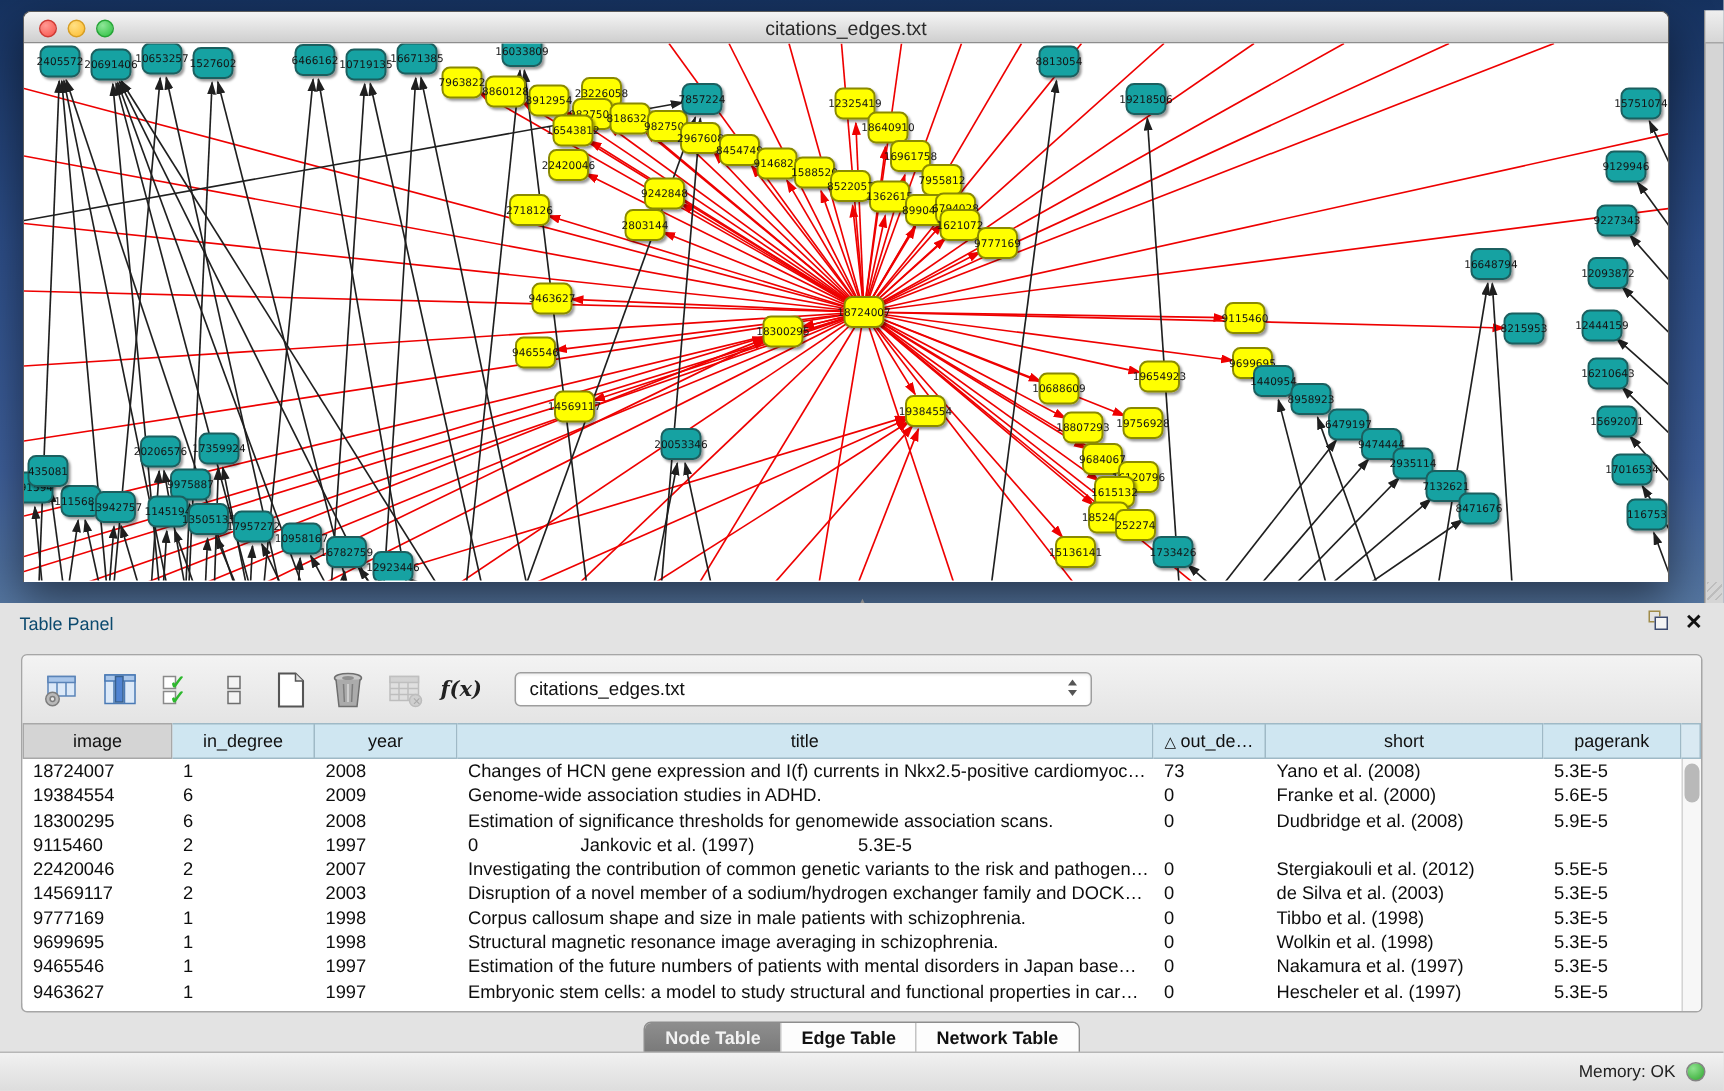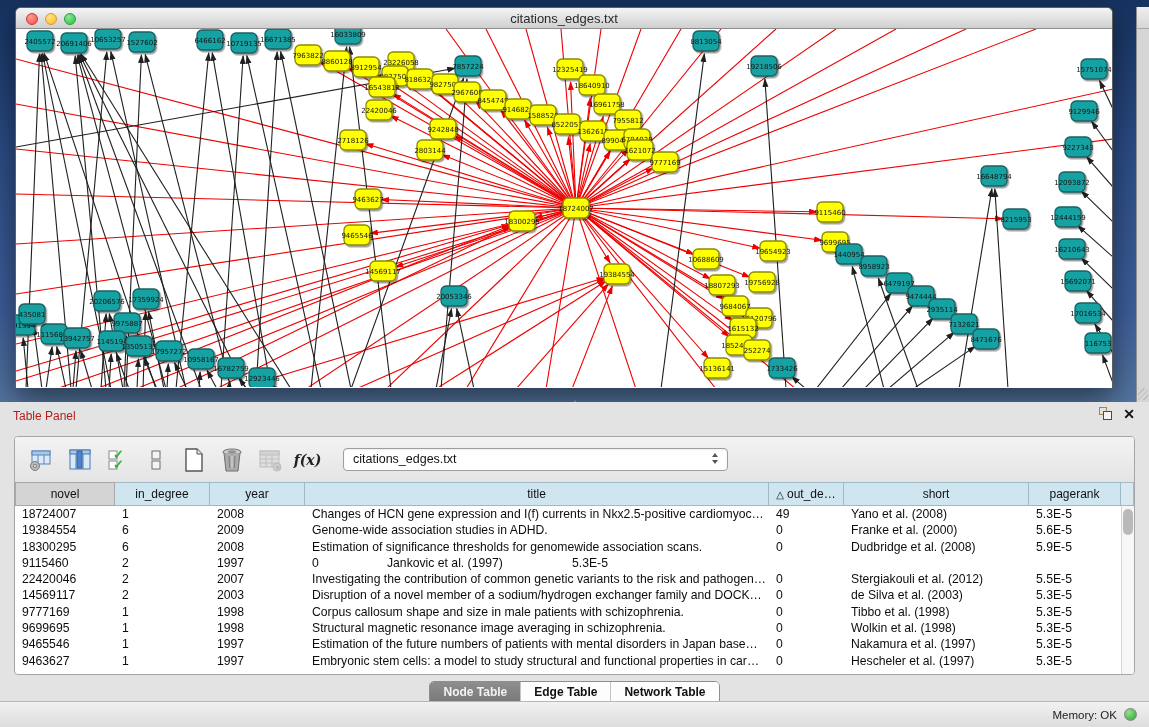--- a/index.html
+++ b/index.html
@@ -32,21 +32,21 @@
   #right-strip .cap { height:22px; border-bottom:1px solid #a6a6a6;
     background:linear-gradient(#efefef,#d6d6d6); }
   #right-strip .grip { position:absolute; bottom:2px; left:1px; right:1px; height:12px;
     background:repeating-linear-gradient(135deg,#bdbdbd 0 1px,transparent 1px 4px); }
 
   
   #table-panel { position:absolute; left:0; top:402px; width:1149px; height:325px; background:#e3e3e3; }
   #split-grip { position:absolute; left:568px; top:399px; width:14px; height:6px;
     color:#8a8a8a; font-size:7px; line-height:6px; text-align:center; }
   .tp-header { height:27px; position:relative; }
-  .tp-title { position:absolute; left:13px; top:7px; font-size:12px; color:#b91c1c; }
+  .tp-title { position:absolute; left:13px; top:7px; font-size:12px; color:#0c4a6e; }
   .tp-icons { position:absolute; right:14px; top:5px; display:flex; gap:10px; align-items:center; }
   .float-ic { width:14px; height:14px; position:relative; }
   .float-ic .b1 { position:absolute; left:0; top:0; width:8px; height:8px; border:1px solid #a08c4a; }
   .float-ic .b2 { position:absolute; left:4px; top:4px; width:9px; height:9px; border:1px solid #3c4a6e; background:#f4f4f4; }
   .close-ic { font-size:14px; font-weight:bold; color:#111; line-height:14px; }
 
   .inner-panel { position:absolute; left:14px; top:34px; width:1121px; height:239px;
     border:1px solid #a6a6a6; border-radius:4px; background:#fff; overflow:hidden; }
   .toolbar { height:45px; background:linear-gradient(#f3f3f3,#e4e4e4);
     display:flex; align-items:center; padding-left:12px; gap:9px; }
@@ -718,37 +718,37 @@
       <div class="combo">
         <span>citations_edges.txt</span>
         <span class="arrows">
             <div class="up"></div>
             <div class="dn"></div>
           </span>
       </div>
     </div>
 
     <div class="thead" id="thead">
-        <div class="th" style="width: 100px;">novel</div>
+        <div class="th" style="width: 100px;">image</div>
         <div class="th" style="width: 95px;">in_degree</div>
         <div class="th" style="width: 95px;">year</div>
         <div class="th" style="width: 464px;">title</div>
         <div class="th" style="width: 75px;"><span class="sort">△</span>out_de…</div>
         <div class="th" style="width: 185px;">short</div>
         <div class="th" style="width: 92px;">pagerank</div>
         <div class="thcorner"></div>
       </div>
     <div class="tbody">
       <div id="rows">
           <div class="trow">
             <div class="td" style="width: 100px;">18724007</div>
             <div class="td" style="width: 95px;">1</div>
             <div class="td" style="width: 95px;">2008</div>
             <div class="td" style="width: 464px;">Changes of HCN gene expression and I(f) currents in Nkx2.5-positive cardiomyoc…</div>
-            <div class="td" style="width: 75px;">49</div>
+            <div class="td" style="width: 75px;">73</div>
             <div class="td" style="width: 185px;">Yano et al. (2008)</div>
             <div class="td" style="width: 92px;">5.3E-5</div>
           </div>
           <div class="trow">
             <div class="td" style="width: 100px;">19384554</div>
             <div class="td" style="width: 95px;">6</div>
             <div class="td" style="width: 95px;">2009</div>
             <div class="td" style="width: 464px;">Genome-wide association studies in ADHD.</div>
             <div class="td" style="width: 75px;">0</div>
             <div class="td" style="width: 185px;">Franke et al. (2000)</div>

